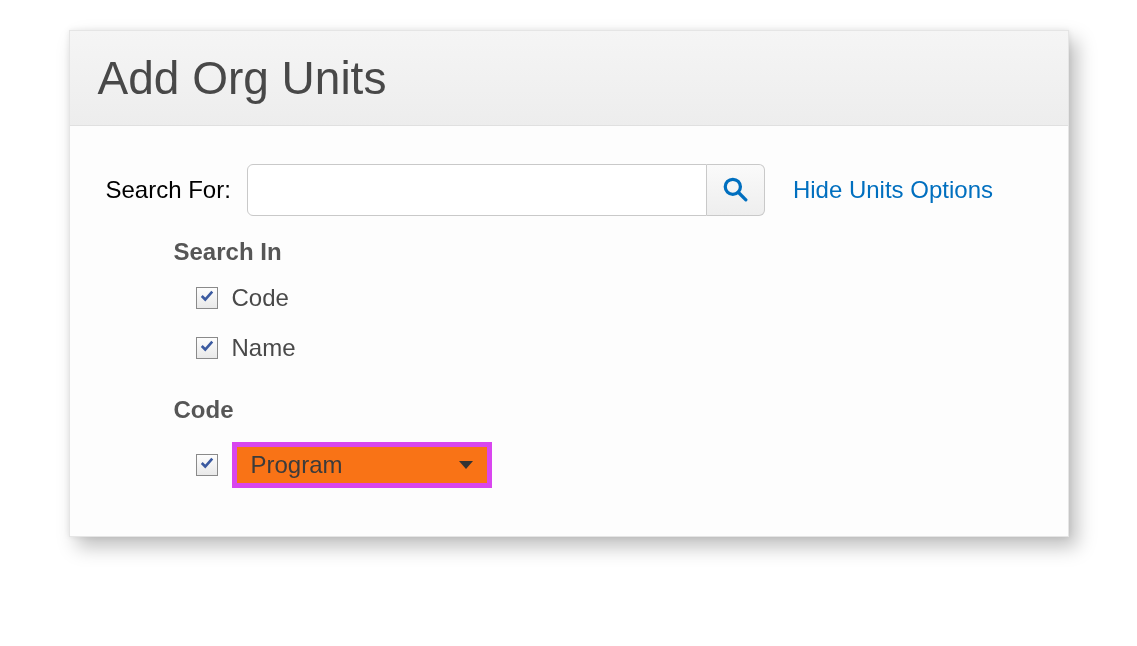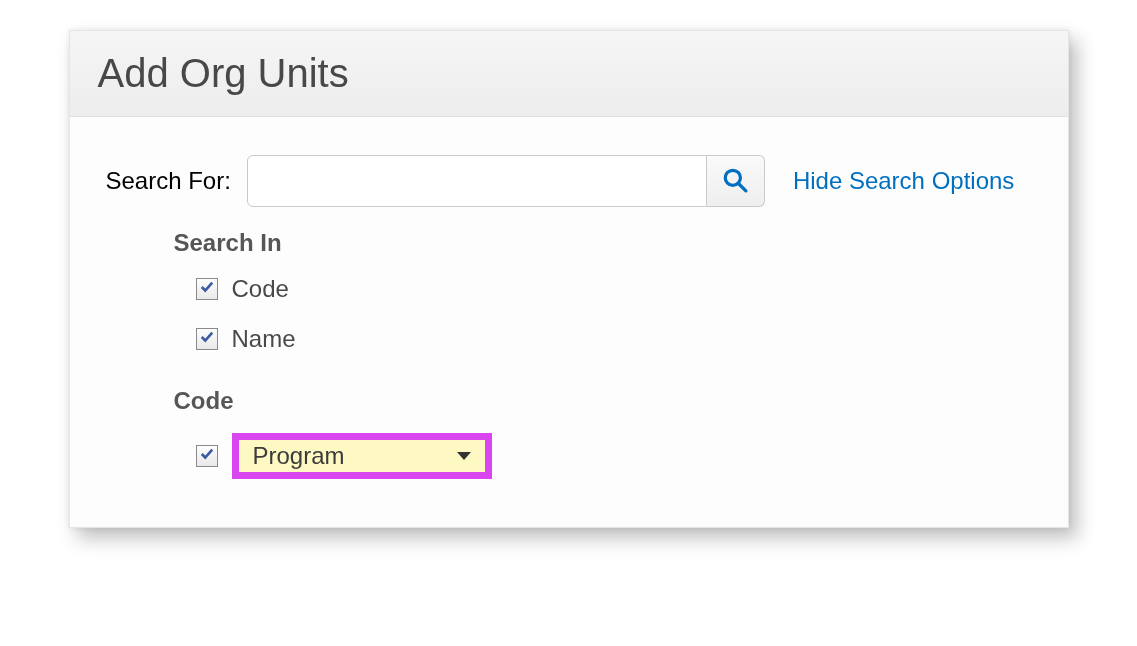--- a/index.html
+++ b/index.html
@@ -18,21 +18,21 @@
     background: #fdfdfd;
     border: 1px solid #e5e5e5;
     box-shadow: 8px 10px 18px rgba(0,0,0,0.25), 0 0 6px rgba(0,0,0,0.08);
   }
   .panel-header {
     background: linear-gradient(to bottom, #f5f5f5, #ededed);
     border-bottom: 1px solid #e0e0e0;
     padding: 20px 28px;
   }
   .panel-title {
-    font-size: 40px;
+    font-size: 46px;
     font-weight: 300;
     color: #484848;
   }
   .panel-body {
     padding: 38px 36px 48px 36px;
   }
   .search-row {
     display: flex;
     align-items: center;
     gap: 10px;
@@ -120,22 +120,22 @@
   }
   .type-row {
     display: flex;
     align-items: center;
     gap: 14px;
     margin-left: 22px;
   }
   .type-select {
     width: 260px;
     height: 46px;
-    border: 7px solid #d946ef;
-    background: #fef9c3;
+    border: 5px solid #d946ef;
+    background: #f97316;
     font-size: 24px;
     color: #3b3b3b;
     padding: 0 36px 0 14px;
     cursor: pointer;
     position: relative;
     display: flex;
     align-items: center;
   }
   .type-select .caret {
     position: absolute;
@@ -164,21 +164,21 @@
         <input type="text" class="search-input" value="" style="">
         <button class="search-btn">
           <span>
             <svg viewBox="0 0 24 24" fill="none" stroke="#006fbf" stroke-width="3" stroke-linecap="round">
               <circle cx="10" cy="10" r="7"></circle>
               <line x1="15" y1="15" x2="22" y2="22"></line>
             </svg>
           </span>
         </button>
       </div>
-      <a class="hide-link">Hide Search Options</a>
+      <a class="hide-link">Hide Units Options</a>
     </div>
 
     <div class="options">
       <div class="group-label">Search In</div>
 
       <div class="check-row">
         <div class="pseudo-check">
           <span>
             <svg viewBox="0 0 16 16">
                 <path d="M2 8 L6 12 L14 3" fill="none" stroke="#3b5aa0" stroke-width="3"></path>

